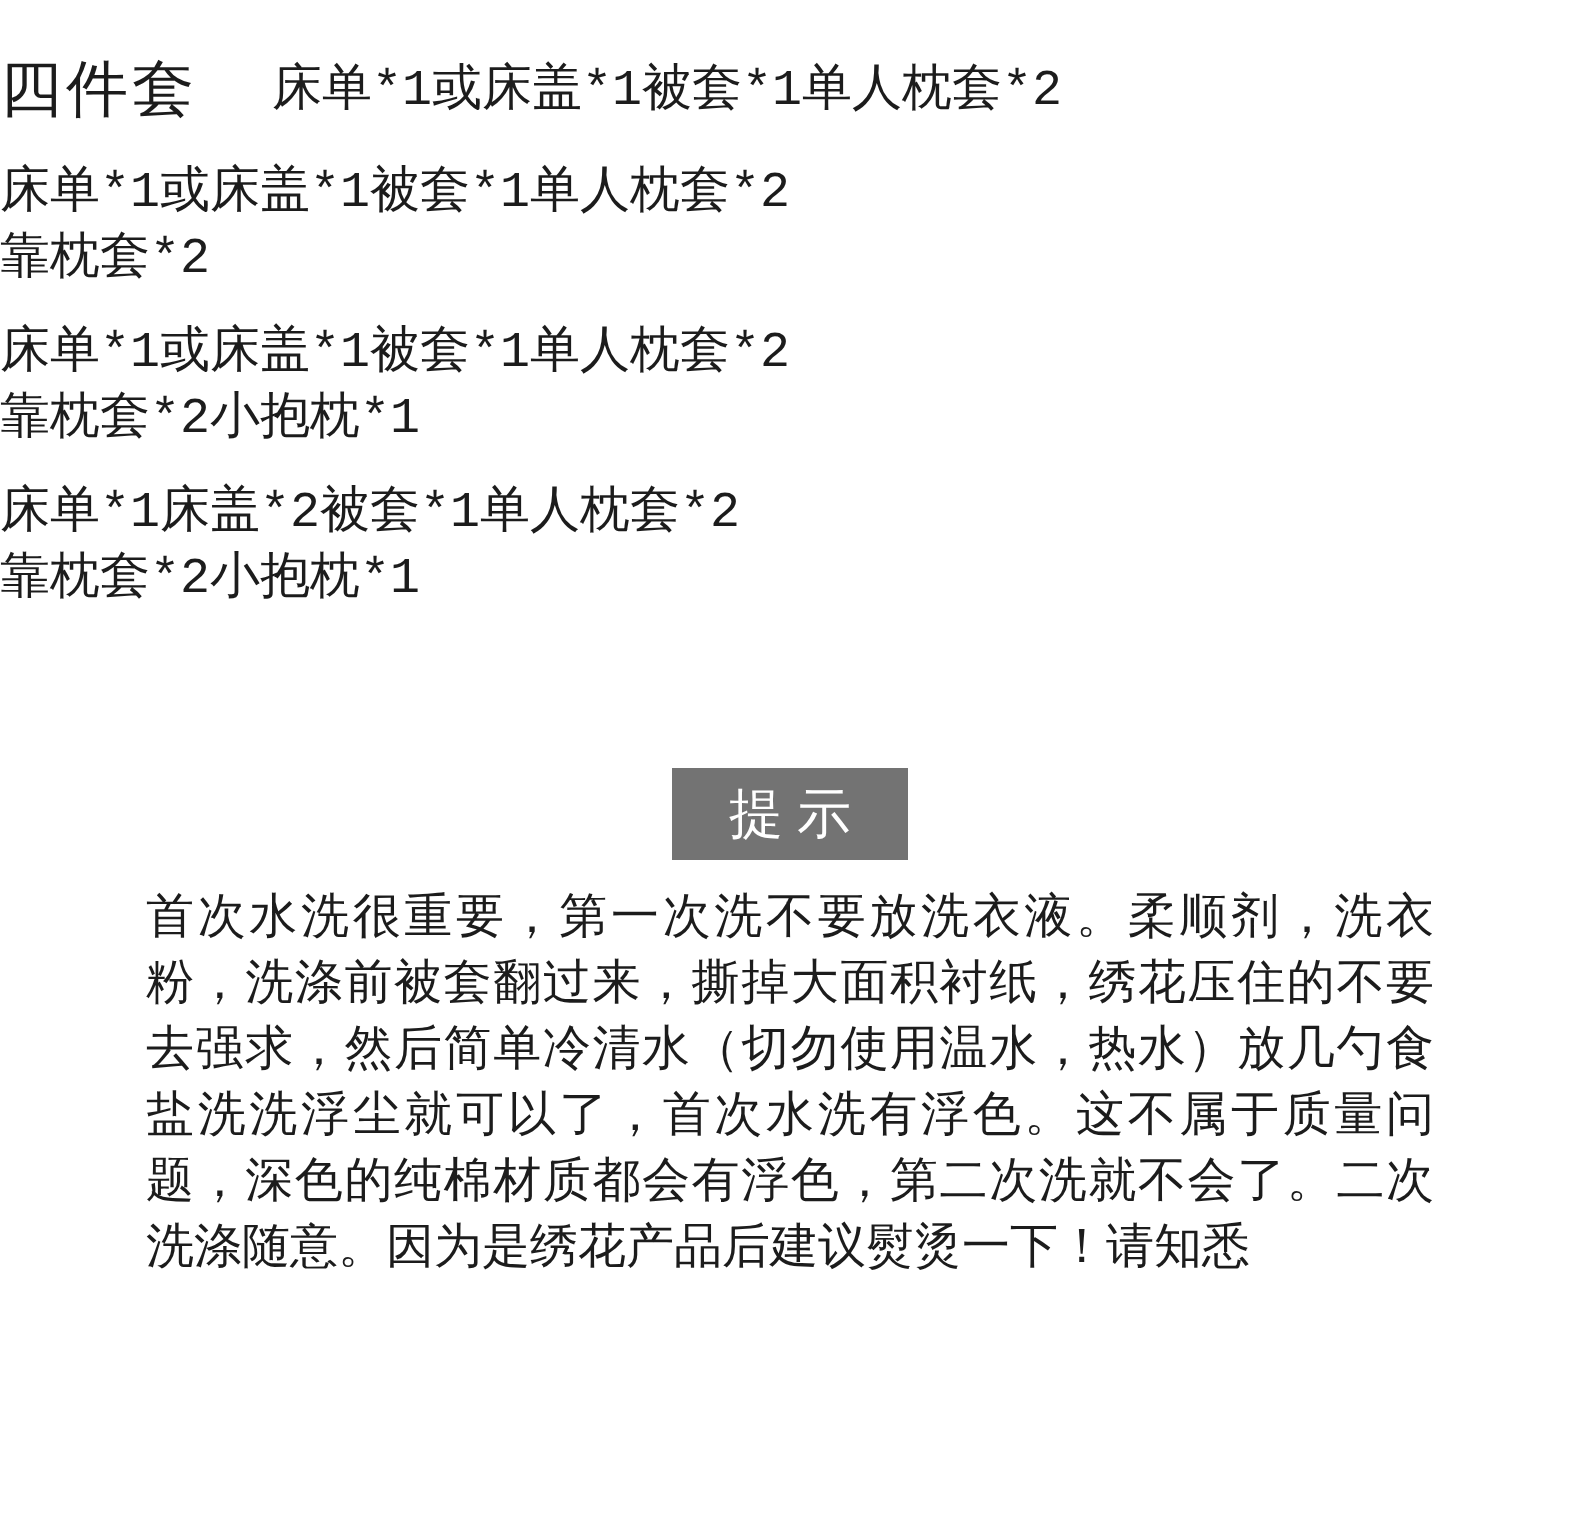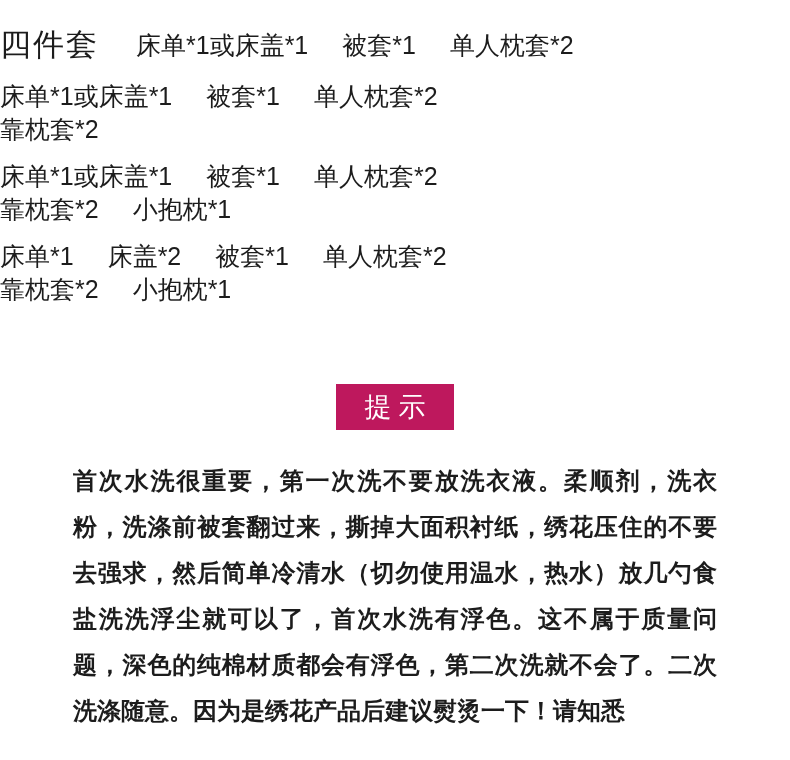--- a/index.html
+++ b/index.html
@@ -43,46 +43,45 @@
   }
   .set-lines {
     display: flex;
     flex-direction: column;
     font-size: 25px;
     line-height: 33px;
     color: #1c1c1c;
   }
   .set-line {
     display: flex;
-    gap: 34px;
     white-space: nowrap;
+    font-family: Liberation Mono, monospace;
   }
   .set-item { display: inline-block; }
   .tip-badge {
     width: 118px;
     height: 46px;
     margin: 78px auto 0 auto;
     background: #58585a;
     color: #ffffff;
     display: flex;
     align-items: center;
     justify-content: center;
     font-size: 27px;
     letter-spacing: 7px;
     text-indent: 7px;
   }
   .tip-body {
     width: 644px;
-    margin: 28px auto 0 auto;
+    margin: 12px auto 0 auto;
     font-size: 24px;
-    line-height: 46px;
+    line-height: 33px;
     text-align: justify;
     text-justify: inter-character;
     color: #1c1c1c;
-    font-weight: bold;
   }
 </style>
 </head>
 <body>
 
 <div class="page">
 
 
   <div class="sets" id="sets">
   <div class="set-row">
@@ -132,19 +131,19 @@
             <span class="set-item">单人枕套*2</span>
           </div>
           <div class="set-line">
             <span class="set-item">靠枕套*2</span>
             <span class="set-item">小抱枕*1</span>
           </div>
         </div>
   </div>
 </div>
 
-  <div class="tip-badge" style="background: #be185d; color: rgb(255, 255, 255);">
+  <div class="tip-badge" style="background: #737373; color: rgb(255, 255, 255);">
     <span>提示</span>
   </div>
 
   <p class="tip-body">首次水洗很重要，第一次洗不要放洗衣液。柔顺剂，洗衣粉，洗涤前被套翻过来，撕掉大面积衬纸，绣花压住的不要去强求，然后简单冷清水（切勿使用温水，热水）放几勺食盐洗洗浮尘就可以了，首次水洗有浮色。这不属于质量问题，深色的纯棉材质都会有浮色，第二次洗就不会了。二次洗涤随意。因为是绣花产品后建议熨烫一下！请知悉</p>
 
 </div>
 
 </body></html>

